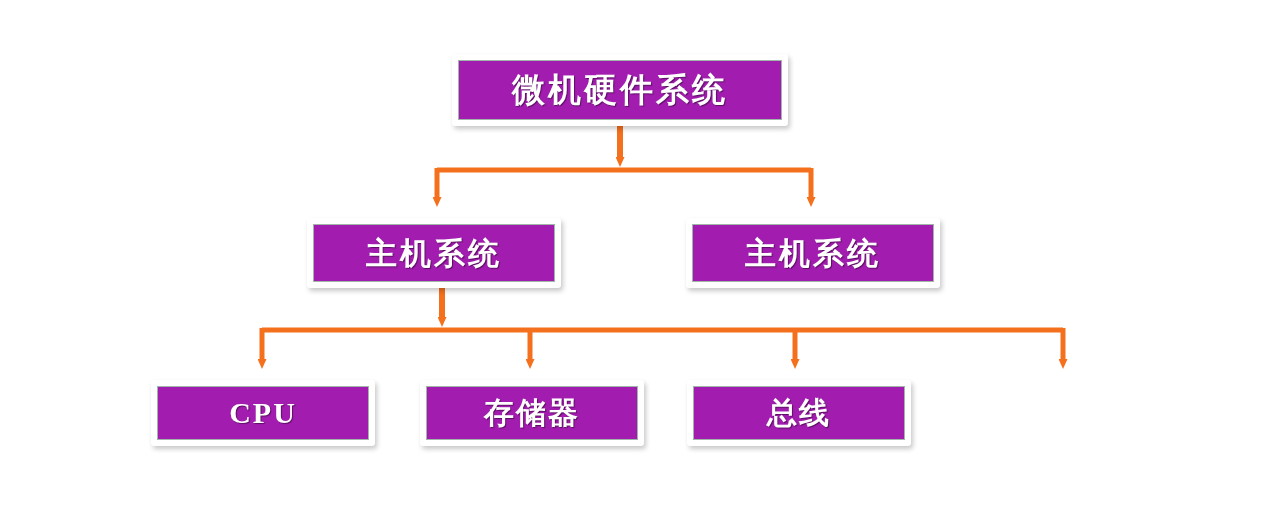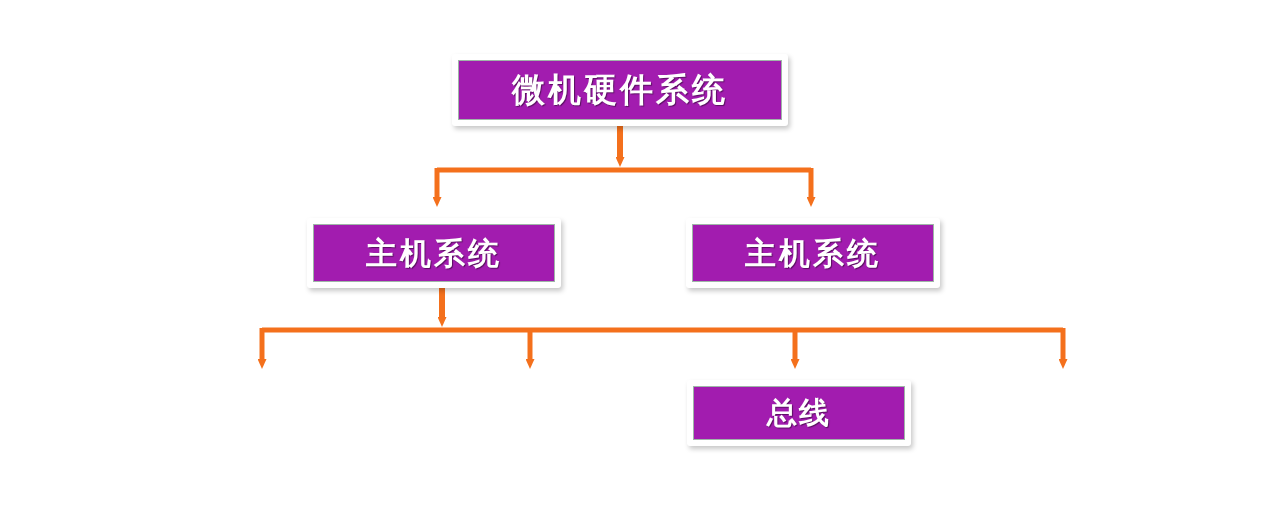--- a/index.html
+++ b/index.html
@@ -132,21 +132,31 @@
       <span class="node-label">主机系统</span>
     </div>
   </div>
 
   <div class="node lvl2b">
     <div class="node-inner">
       <span class="node-label">主机系统</span>
     </div>
   </div>
 
+  <div class="node lvl3 lvl3a">
+    <div class="node-inner">
+      <span class="node-label">CPU</span>
+    </div>
+  </div>
 
+  <div class="node lvl3 lvl3b">
+    <div class="node-inner">
+      <span class="node-label">存储器</span>
+    </div>
+  </div>
 
   <div class="node lvl3 lvl3c">
     <div class="node-inner">
       <span class="node-label">总线</span>
     </div>
   </div>
 
 
 </div>
 

